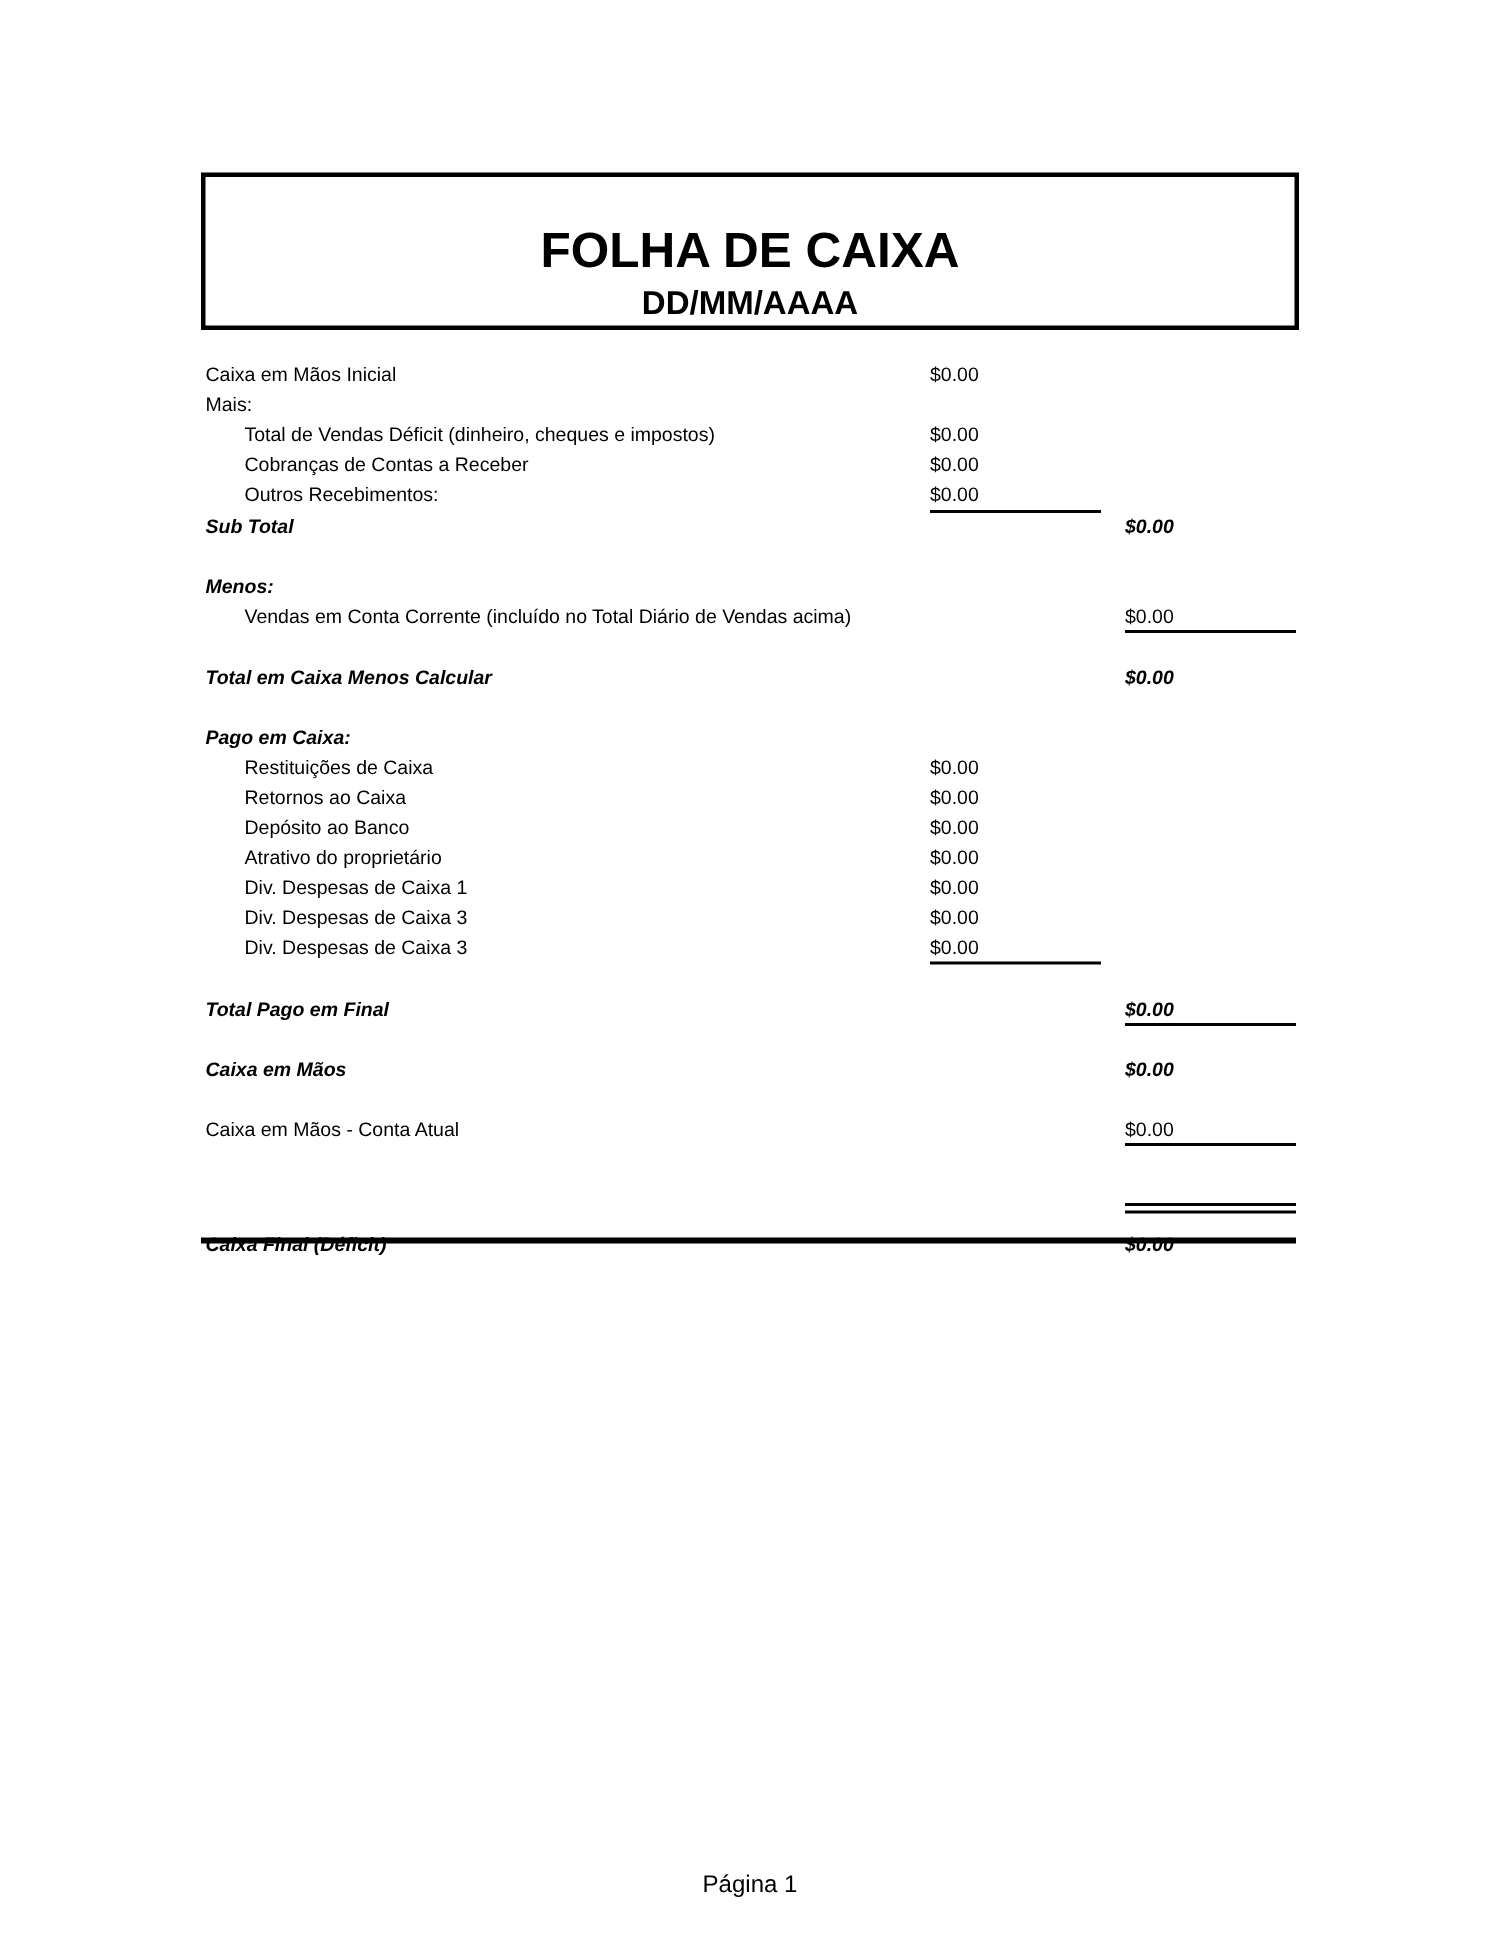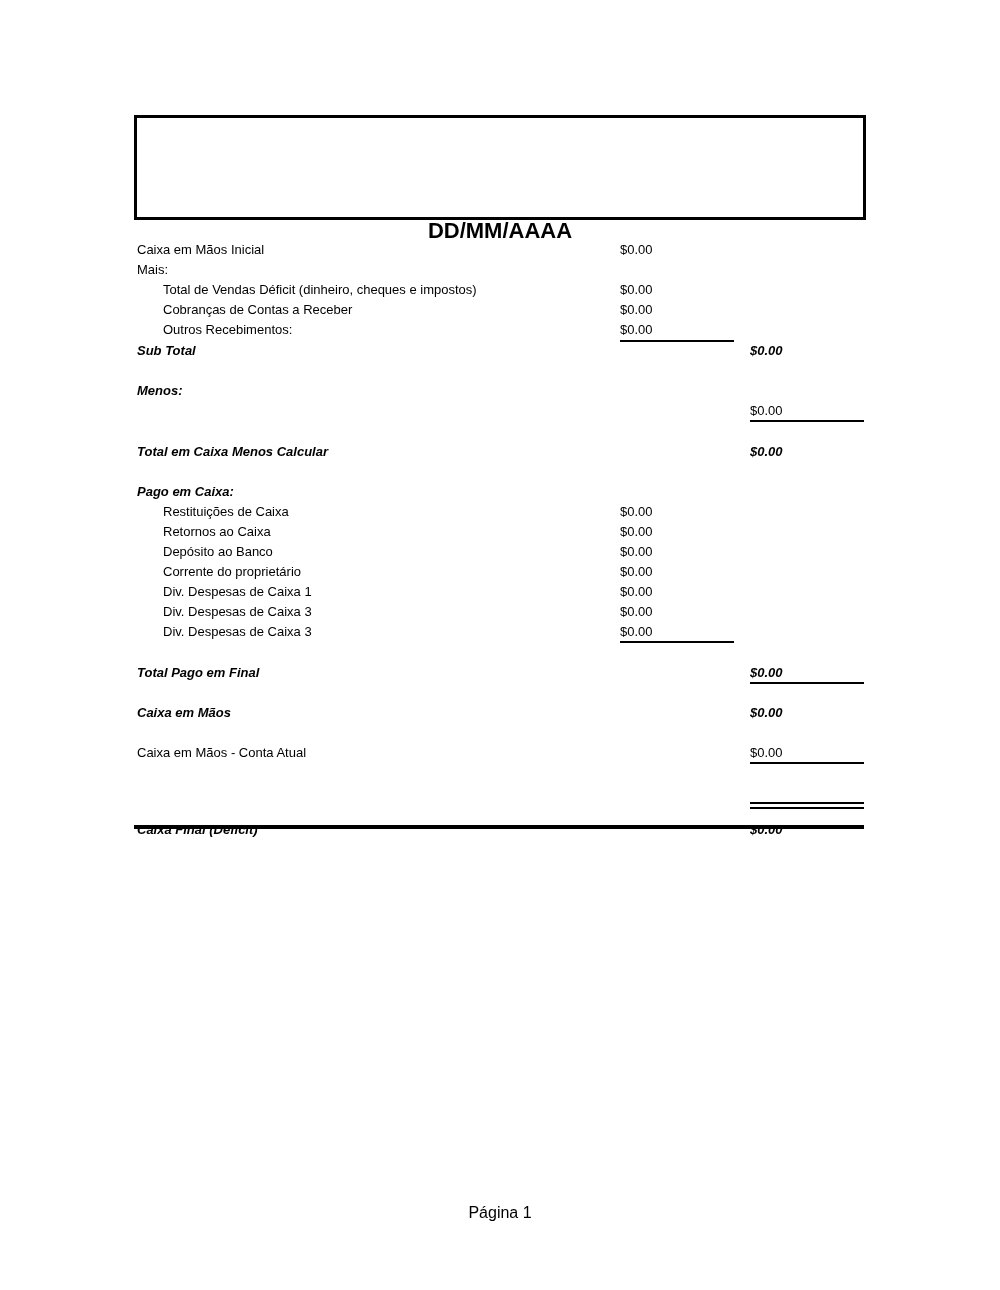--- a/index.html
+++ b/index.html
@@ -10,46 +10,47 @@
   .header-box {
     position: absolute; left: 134px; top: 115px; width: 726px; height: 99px;
     border: 3px solid #000; box-sizing: content-box;
   }
   .title {
     position: absolute; left: 0; right: 0; top: 30px; text-align: center;
     font-size: 33px; font-weight: bold; line-height: 38px;
   }
   .date {
     position: absolute; left: 0; right: 0; top: 71px; text-align: center;
-    font-size: 22px; font-weight: bold; line-height: 26px; margin-top: 29px;
+    font-size: 22px; font-weight: bold; line-height: 26px;
   }
   .row {
     position: absolute; left: 137px; width: 727px; height: 20px;
     font-size: 13px; line-height: 20px;
   }
   .row .label { position: absolute; left: 0; top: 0; white-space: nowrap; }
   .row .label.indent { left: 26px; }
   .row.bold .label, .row.bold .amt { font-weight: bold; font-style: italic; }
   .amt { position: absolute; top: 0; text-align: left; white-space: nowrap; }
   .amt.c1 { left: 483px; width: 105px; }
   .amt.c2 { left: 613px; width: 105px; }
   .uline { position: absolute; height: 0; border-top: 2px solid #000; }
   .uline.c1 { left: 620px; width: 114px; }
   .uline.c2 { left: 750px; width: 114px; }
   .dline { position: absolute; left: 750px; width: 114px; height: 3px; border-top: 2px solid #000; border-bottom: 2px solid #000; }
   .thick-rule { position: absolute; left: 134px; top: 825px; width: 730px; height: 0; border-top: 4px solid #000; }
   .footer {
-    position: absolute; left: 0; right: 0; top: 1203px; text-align: center;
+    position: absolute; left: 0; right: 0; top: 1247px; text-align: center;
     font-size: 16px; line-height: 20px;
   }
 </style>
 </head>
 <body>
 
 <div class="header-box">
+  <div class="title">FOLHA DE CAIXA</div>
   <div class="date">DD/MM/AAAA</div>
 </div>
 
 <div class="row" style="top:240px">
   <span class="label">Caixa em Mãos Inicial</span>
   <span class="amt c1">$0.00</span>
 </div>
 <div class="row" style="top:260px">
   <span class="label">Mais:</span>
 </div>
@@ -69,20 +70,21 @@
 
 <div class="row bold" style="top:341px">
   <span class="label">Sub Total</span>
   <span class="amt c2">$0.00</span>
 </div>
 
 <div class="row bold" style="top:381px">
   <span class="label">Menos:</span>
 </div>
 <div class="row" style="top:401px">
+  <span class="label indent">Vendas em Conta Corrente (incluído no Total Diário de Vendas acima)</span>
   <span class="amt c2">$0.00</span>
 </div>
 <div class="uline c2" style="top:420px"></div>
 
 <div class="row bold" style="top:442px">
   <span class="label">Total em Caixa Menos Calcular</span>
   <span class="amt c2">$0.00</span>
 </div>
 
 <div class="row bold" style="top:482px">
@@ -94,21 +96,21 @@
 </div>
 <div class="row" style="top:522px">
   <span class="label indent">Retornos ao Caixa</span>
   <span class="amt c1">$0.00</span>
 </div>
 <div class="row" style="top:542px">
   <span class="label indent">Depósito ao Banco</span>
   <span class="amt c1">$0.00</span>
 </div>
 <div class="row" style="top:562px">
-  <span class="label indent">Corrente do proprietário</span>
+  <span class="label indent">Atrativo do proprietário</span>
   <span class="amt c1">$0.00</span>
 </div>
 <div class="row" style="top:582px">
   <span class="label indent">Div. Despesas de Caixa 1</span>
   <span class="amt c1">$0.00</span>
 </div>
 <div class="row" style="top:602px">
   <span class="label indent">Div. Despesas de Caixa 3</span>
   <span class="amt c1">$0.00</span>
 </div>

